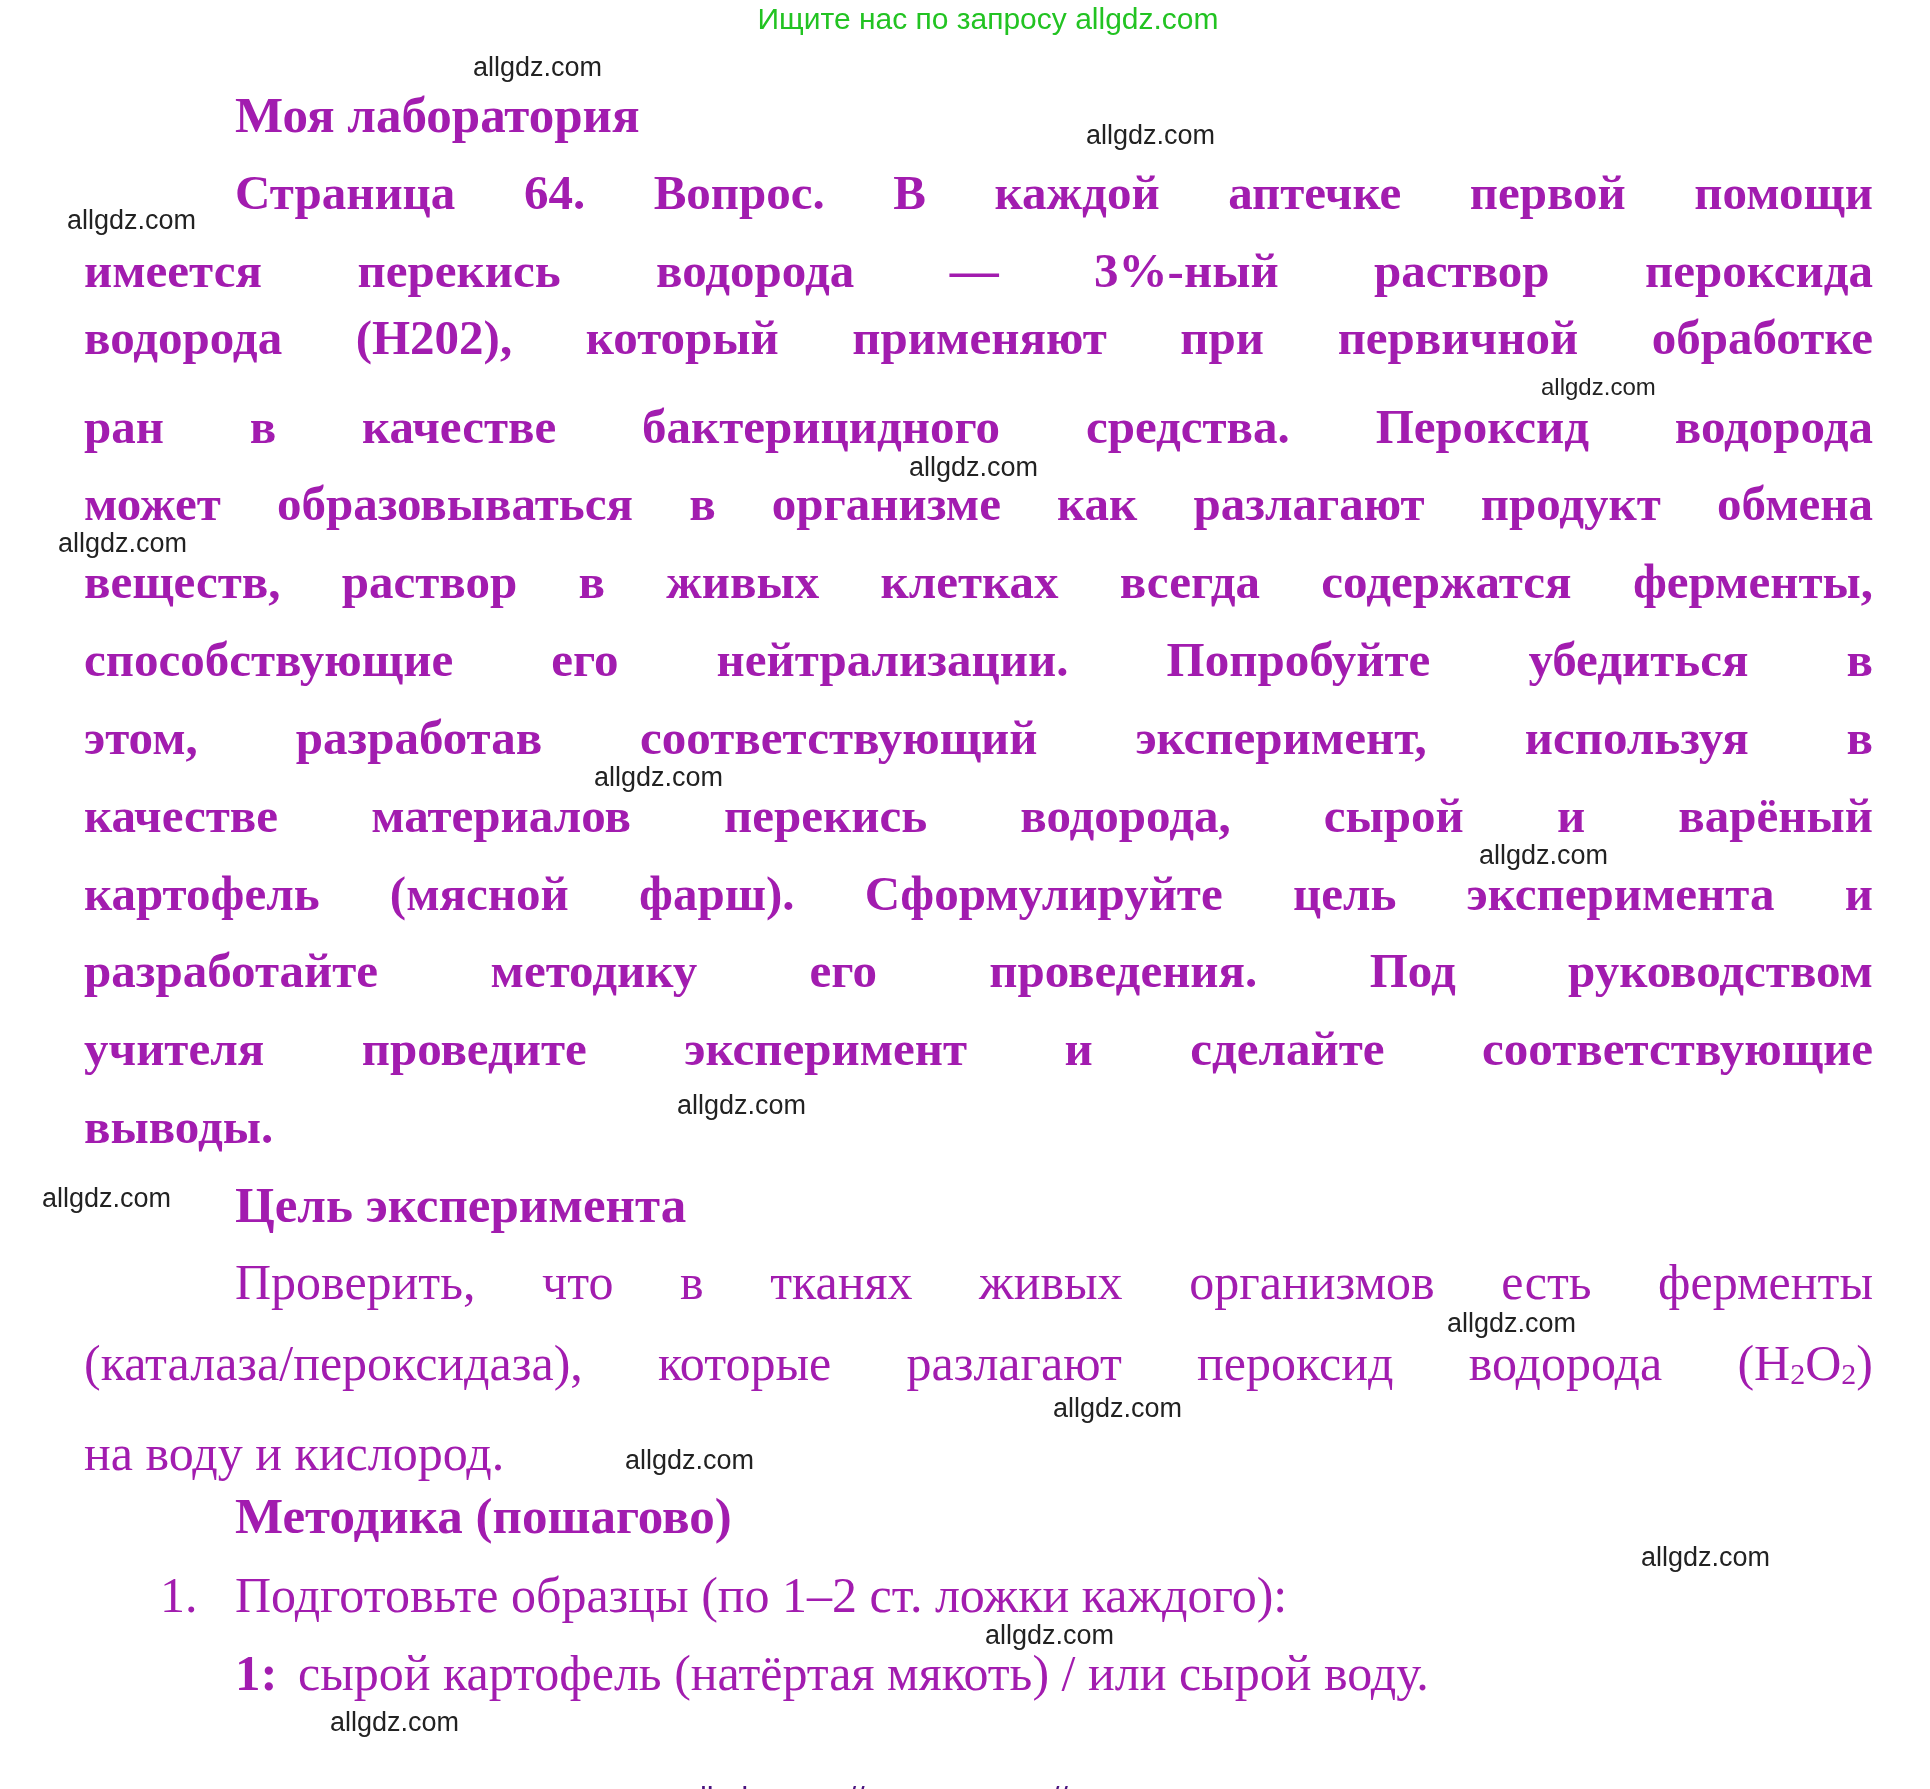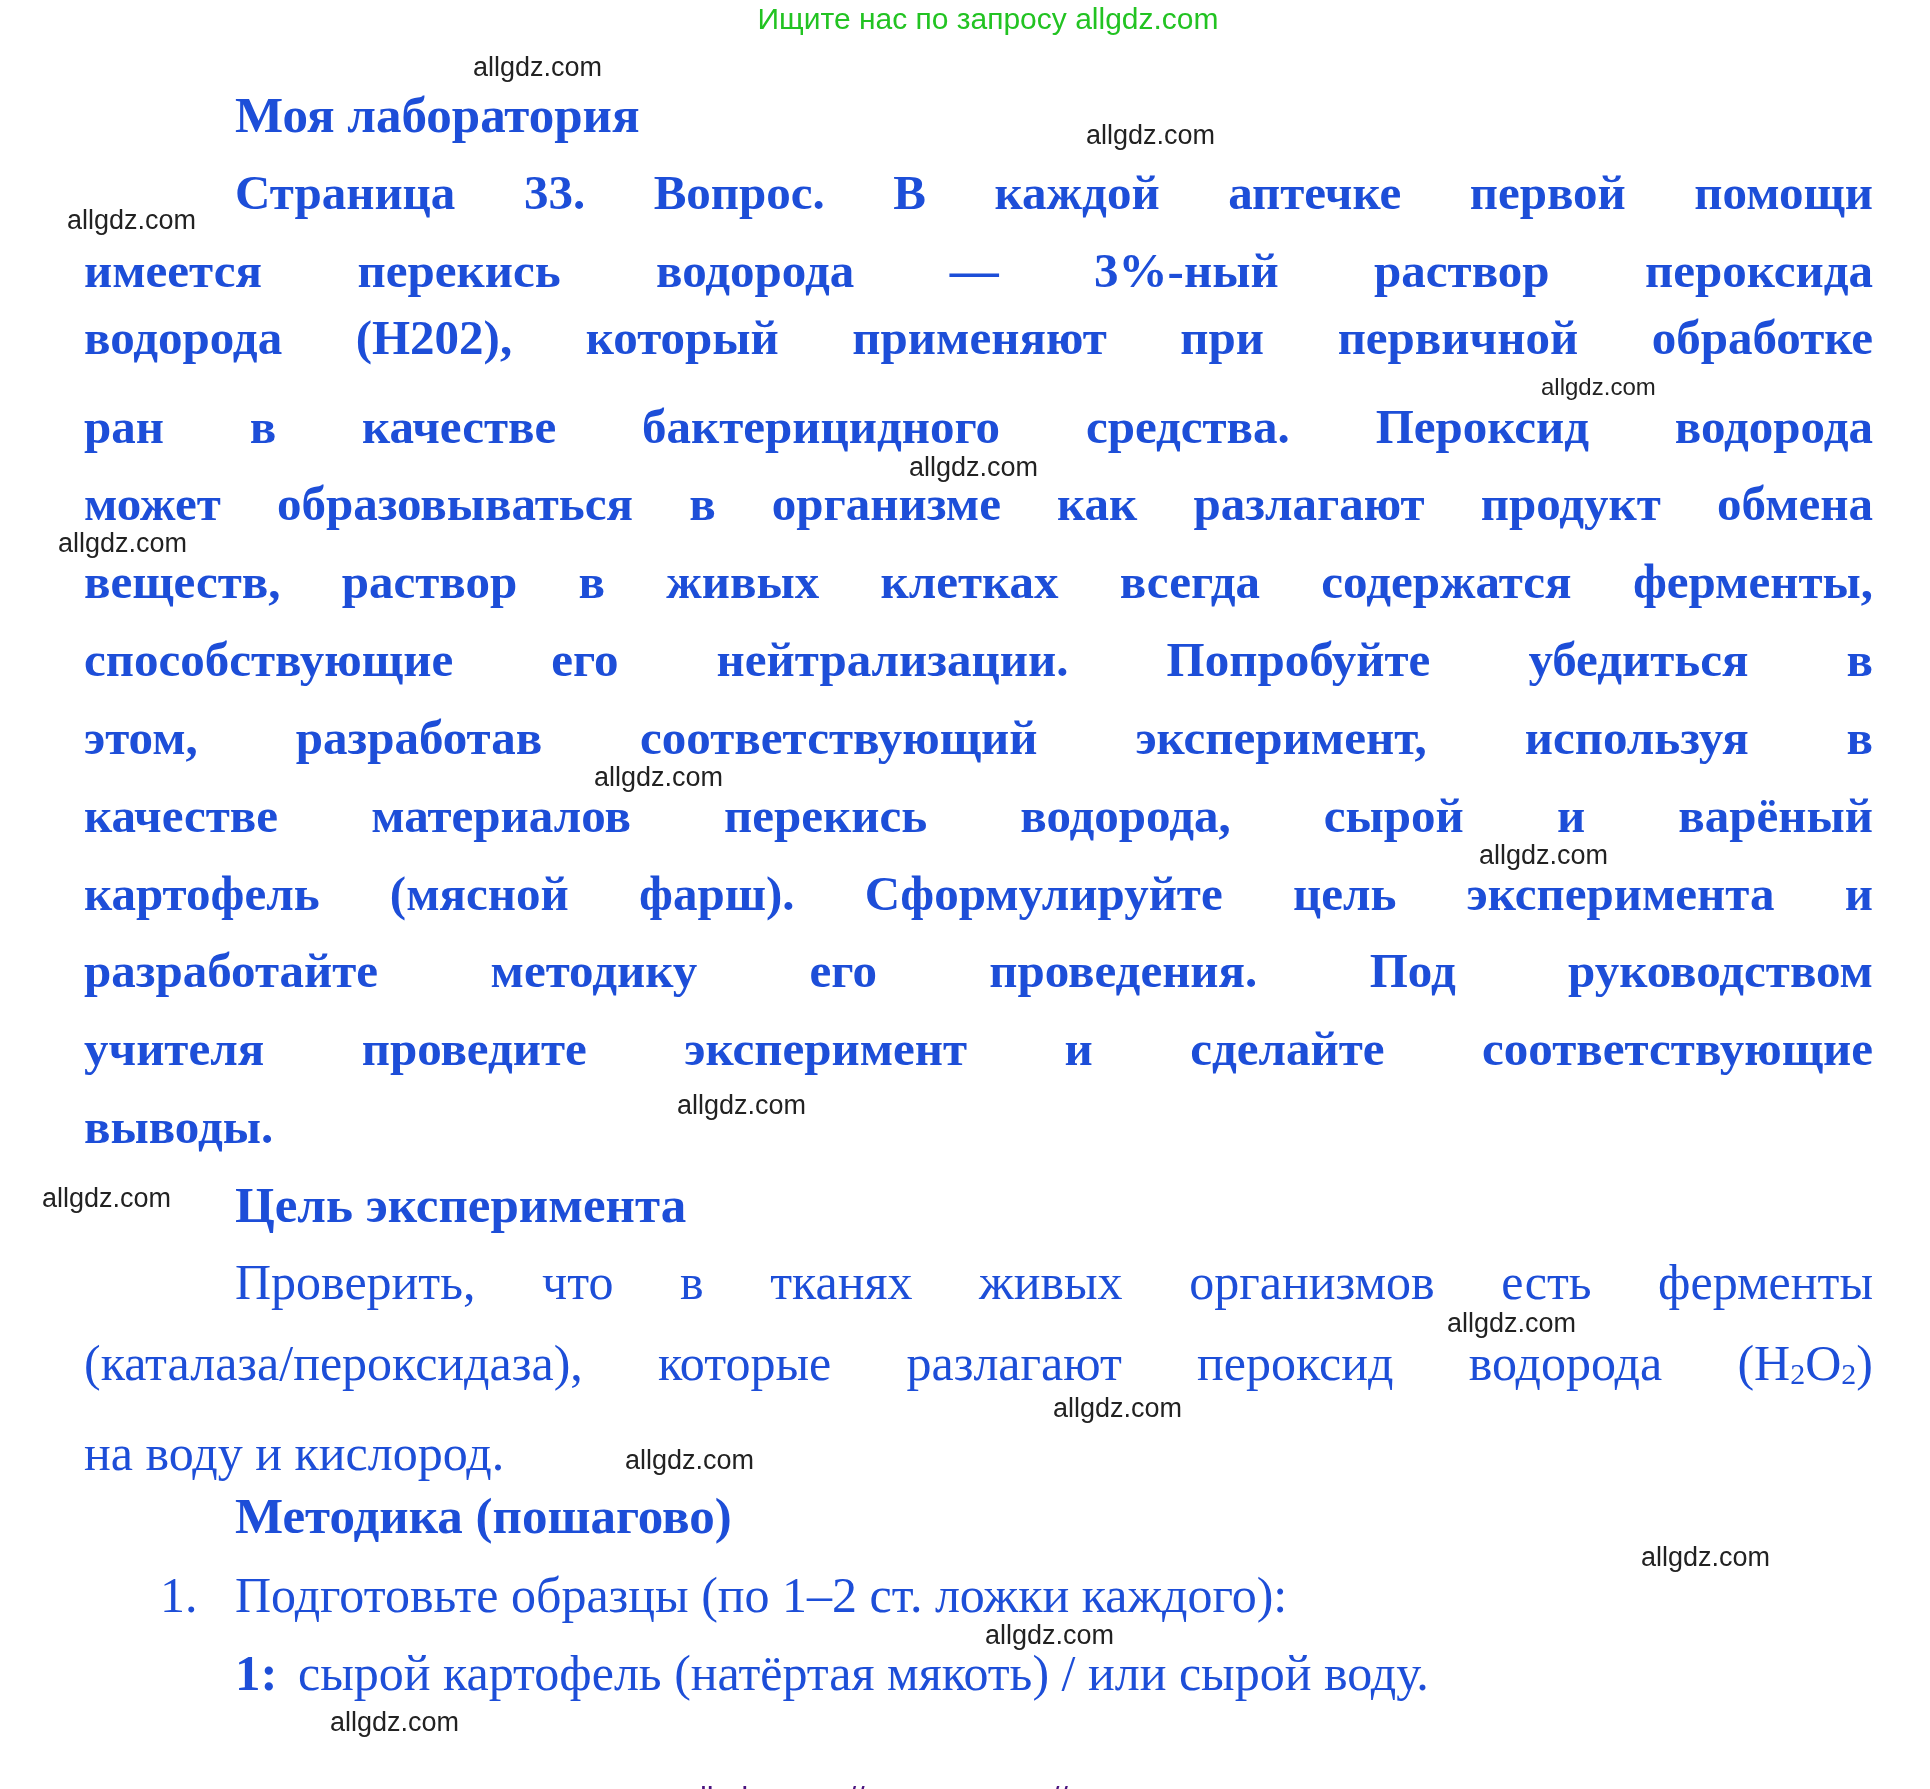--- a/index.html
+++ b/index.html
@@ -2,21 +2,21 @@
 <html><head>
 <meta charset="utf-8">
 <style>
   html, body { margin: 0; padding: 0; background: #ffffff; }
   body { width: 1930px; height: 1789px; position: relative; overflow: hidden; }
   .top-banner {
     position: absolute; left: 0; width: 1930px; top: 2px; text-align: center;
     font-family: "Liberation Sans", sans-serif; font-size: 30px; color: #22c322; margin-left: 23px;
   }
   .doc { position: absolute; left: 84px; width: 1789px; top: 0; }
-  .serif { font-family: "Liberation Serif", serif; color: #1d4ed8; }
+  .serif { font-family: "Liberation Serif", serif; color: #a21caf; }
   .line {
     position: absolute; left: 0; width: 1789px; height: 60px;
     font-size: 49px; line-height: 60px; white-space: nowrap;
     text-align: justify; text-align-last: justify;
   }
   .bold { font-weight: bold; }
   .heading { position: absolute; font-size: 51px; font-weight: bold; line-height: 60px; white-space: nowrap; }
   .reg { font-weight: normal; font-size: 50px; }
   .last { text-align-last: left; }
   .wm {
@@ -32,21 +32,21 @@
   sub.s { font-size: 30px; vertical-align: -4px; }
 </style>
 </head>
 <body>
 
 <div class="top-banner">Ищите нас по запросу allgdz.com</div>
 
 <div class="heading serif" style="left:235px; top:85px;">Моя лаборатория</div>
 
 <div class="doc serif">
-  <div class="line bold" style="top:163px; left:151px; width:1638px;">Страница 33. Вопрос. В каждой аптечке первой помощи</div>
+  <div class="line bold" style="top:163px; left:151px; width:1638px;">Страница 64. Вопрос. В каждой аптечке первой помощи</div>
   <div class="line bold" style="top:241px;">имеется перекись водорода — 3%-ный раствор пероксида</div>
   <div class="line bold" style="top:308px;">водорода (H202), который применяют при первичной обработке</div>
   <div class="line bold" style="top:397px;">ран в качестве бактерицидного средства. Пероксид водорода</div>
   <div class="line bold" style="top:474px;">может образовываться в организме как разлагают продукт обмена</div>
   <div class="line bold" style="top:552px;">веществ, раствор в живых клетках всегда содержатся ферменты,</div>
   <div class="line bold" style="top:630px;">способствующие его нейтрализации. Попробуйте убедиться в</div>
   <div class="line bold" style="top:708px;">этом, разработав соответствующий эксперимент, используя в</div>
   <div class="line bold" style="top:786px;">качестве материалов перекись водорода, сырой и варёный</div>
   <div class="line bold" style="top:864px;">картофель (мясной фарш). Сформулируйте цель эксперимента и</div>
   <div class="line bold" style="top:941px;">разработайте методику его проведения. Под руководством</div>

